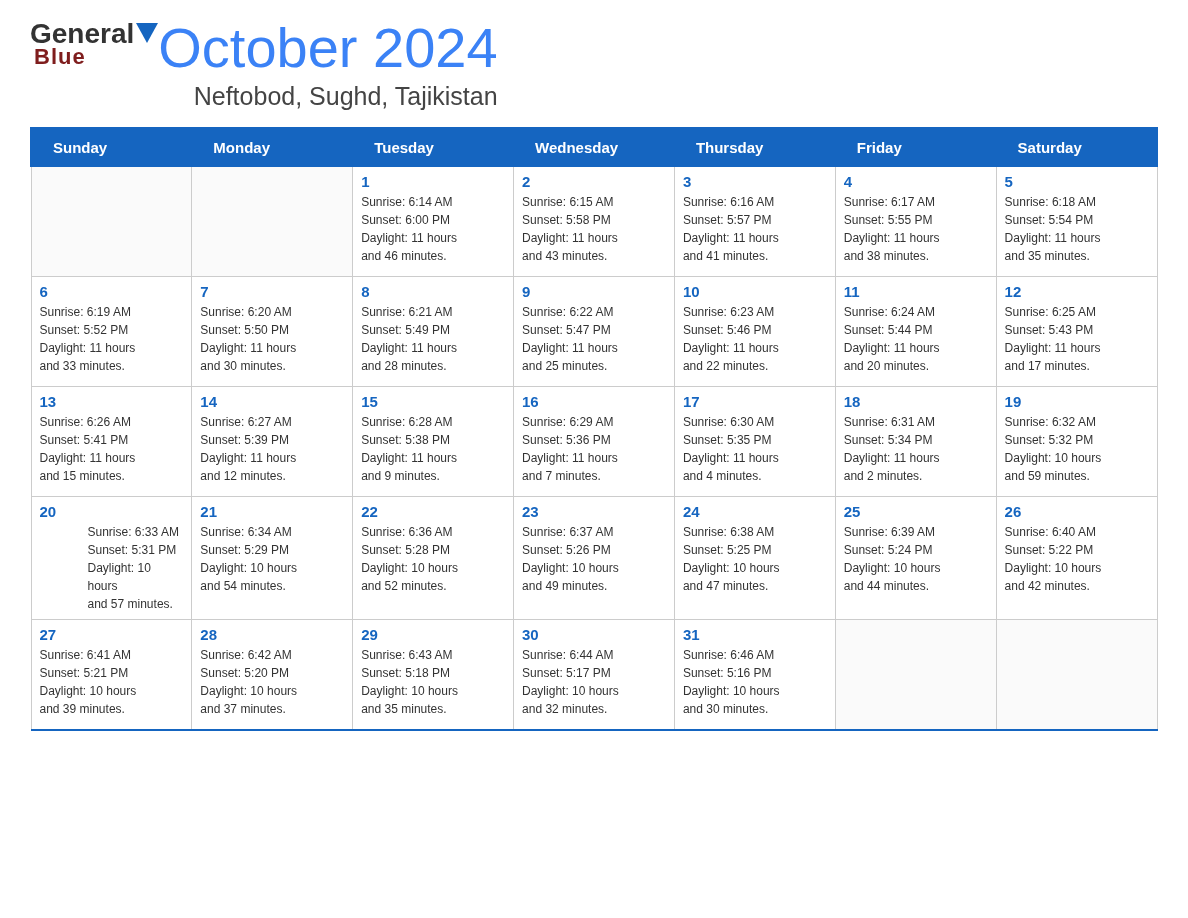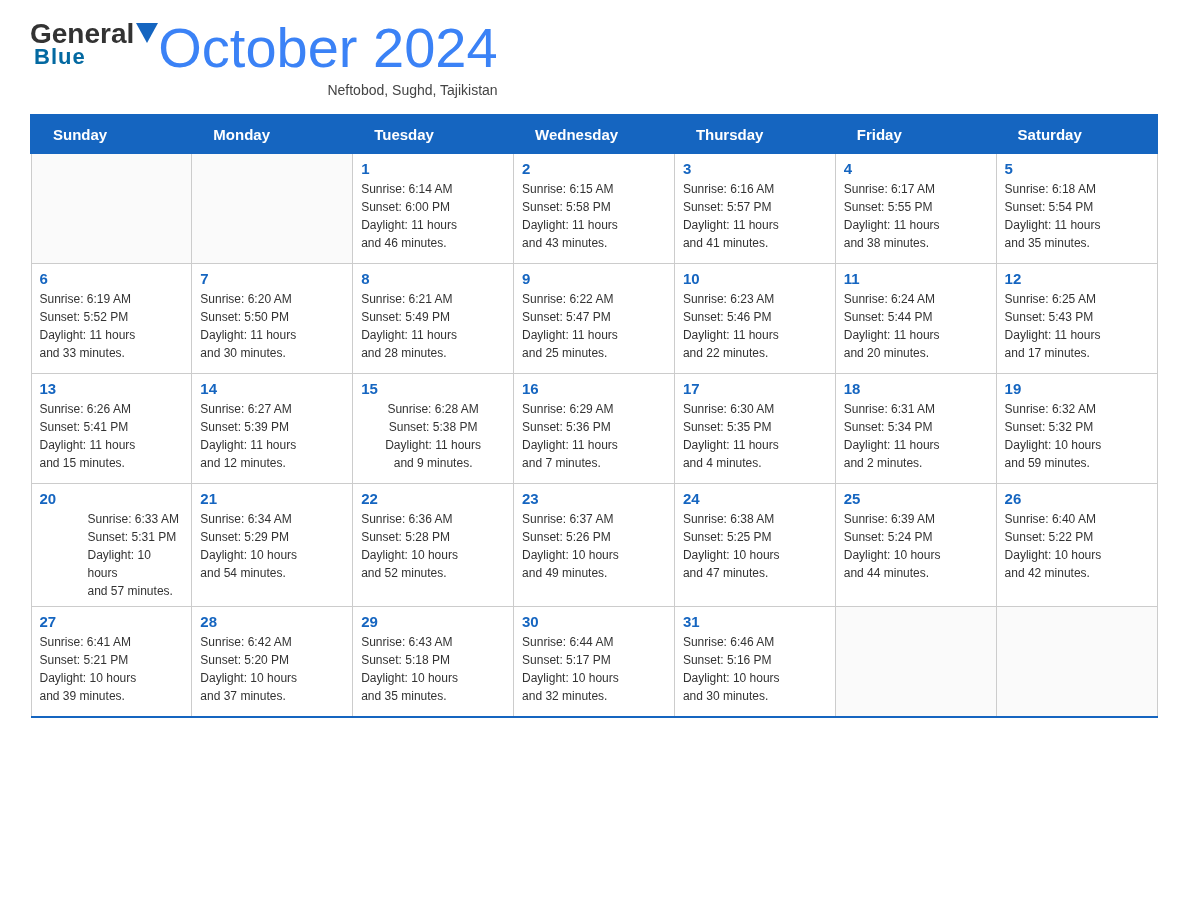--- a/index.html
+++ b/index.html
@@ -21,38 +21,38 @@
       flex-direction: column;
       align-items: flex-start;
     }
     .logo-text {
       font-size: 28px;
       font-weight: bold;
       color: #333;
       line-height: 1;
     }
     .logo-blue-line {
-      color: #0369a1;
+      color: #7f1d1d;
       font-size: 22px;
       font-weight: bold;
       letter-spacing: 1px;
       margin-top: -4px;
       padding-left: 4px;
     }
     .title-area {
       text-align: right;
     }
     .month-title {
       font-size: 56px;
       font-weight: normal;
       color: #3b82f6;
       line-height: 1;
     }
     .location-title {
-      font-size: 14px;
+      font-size: 25px;
       color: #444;
       margin-top: 6px;
     }
     table {
       width: 100%;
       border-collapse: collapse;
       table-layout: fixed;
     }
     thead tr th {
       background: #1565c0;
@@ -233,21 +233,21 @@
         </td>
         <td>
           <span class="day-number">14</span>
           <div class="day-info" style="white-space: pre-line;">Sunrise: 6:27 AM
 Sunset: 5:39 PM
 Daylight: 11 hours
 and 12 minutes.</div>
         </td>
         <td>
           <span class="day-number">15</span>
-          <div class="day-info" style="white-space: pre-line; text-align: center;">Sunrise: 6:28 AM
+          <div class="day-info" style="white-space: pre-line;">Sunrise: 6:28 AM
 Sunset: 5:38 PM
 Daylight: 11 hours
 and 9 minutes.</div>
         </td>
         <td>
           <span class="day-number">16</span>
           <div class="day-info" style="white-space: pre-line;">Sunrise: 6:29 AM
 Sunset: 5:36 PM
 Daylight: 11 hours
 and 7 minutes.</div>

